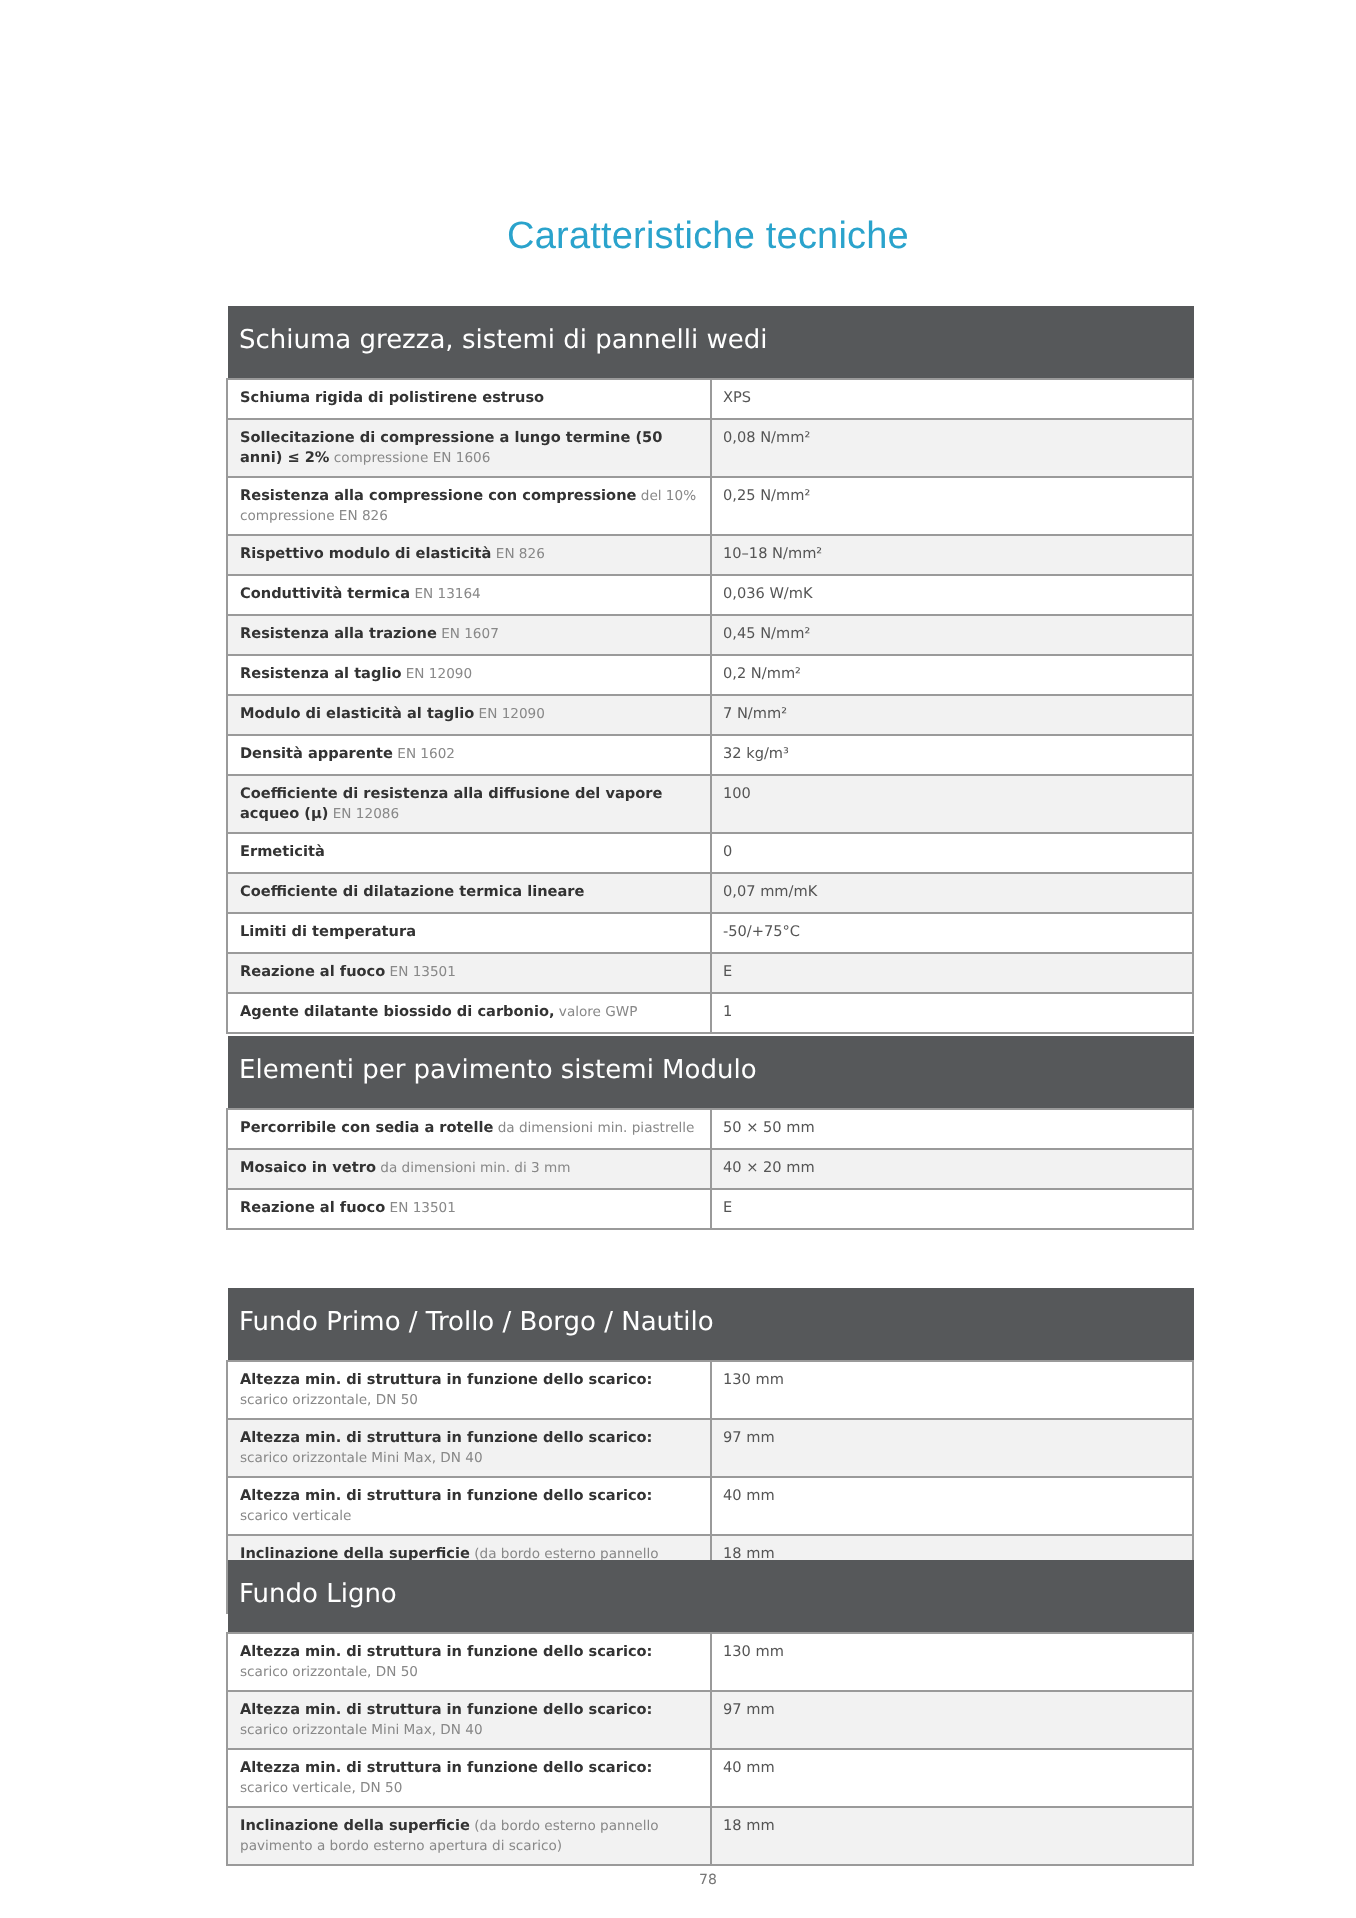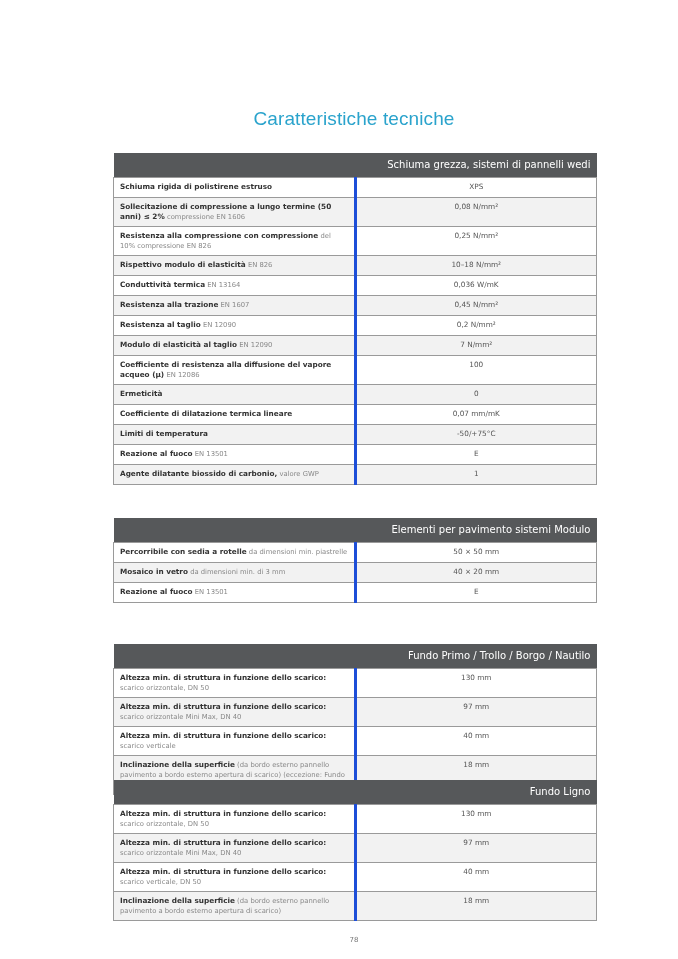--- a/index.html
+++ b/index.html
@@ -12,29 +12,29 @@
     position: absolute; left: 0; top: 108px; width: 708px; text-align: center;
     font-family: "Liberation Sans", sans-serif;
     font-size: 19px; color: #2aa3cc; letter-spacing: 0.1px;
   }
   table.spec {
     position: absolute; left: 113px; width: 484px;
     border-collapse: collapse; table-layout: fixed;
     font-size: 7.3px; line-height: 10px;
   }
   table.spec th {
-    background: #56585a; color: #ffffff; text-align: right; font-weight: normal;
-    height: 24px; padding: 0 6px; box-sizing: border-box;
-    font-size: 10px;
+    background: #56585a; color: #ffffff; text-align: left; font-weight: normal;
+    height: 36px; padding: 0 6px; box-sizing: border-box;
+    font-size: 13px;
   }
   table.spec td {
     border: 1px solid #9a9a9a; padding: 4px 6px; box-sizing: border-box;
     height: 20px; vertical-align: top; color: #3f3f3f;
   }
-  table.spec td.v { width: 96px; color: #555; border-left: 3px solid #1d4ed8; text-align: center; }
+  table.spec td.v { width: 96px; color: #555; border-left: 1px solid #1d4ed8; }
   table.spec tr:nth-child(even) td { background: #f2f2f2; }
   table.spec tr:nth-child(odd) td { background: #ffffff; }
   .b { font-weight: bold; color: #333; }
   .n { color: #888; font-size: 6.8px; }
   .page {
     position: absolute; left: 0; width: 708px; top: 936px; text-align: center;
     font-size: 7px; color: #777;
   }
 </style>
 </head>
@@ -73,20 +73,24 @@
         <td><span class="b">Resistenza alla trazione</span><span class="n"> EN 1607</span></td>
         <td class="v">0,45 N/mm²</td>
       </tr>
       <tr>
         <td><span class="b">Resistenza al taglio</span><span class="n"> EN 12090</span></td>
         <td class="v">0,2 N/mm²</td>
       </tr>
       <tr>
         <td><span class="b">Modulo di elasticità al taglio</span><span class="n"> EN 12090</span></td>
         <td class="v">7 N/mm²</td>
+      </tr>
+      <tr>
+        <td><span class="b">Densità apparente</span><span class="n"> EN 1602</span></td>
+        <td class="v">32 kg/m³</td>
       </tr>
       <tr>
         <td><span class="b">Coefficiente di resistenza alla diffusione del vapore acqueo (μ)</span><span class="n"> EN 12086</span></td>
         <td class="v">100</td>
       </tr>
       <tr>
         <td><span class="b">Ermeticità</span><span class="n"></span></td>
         <td class="v">0</td>
       </tr>
       <tr>

